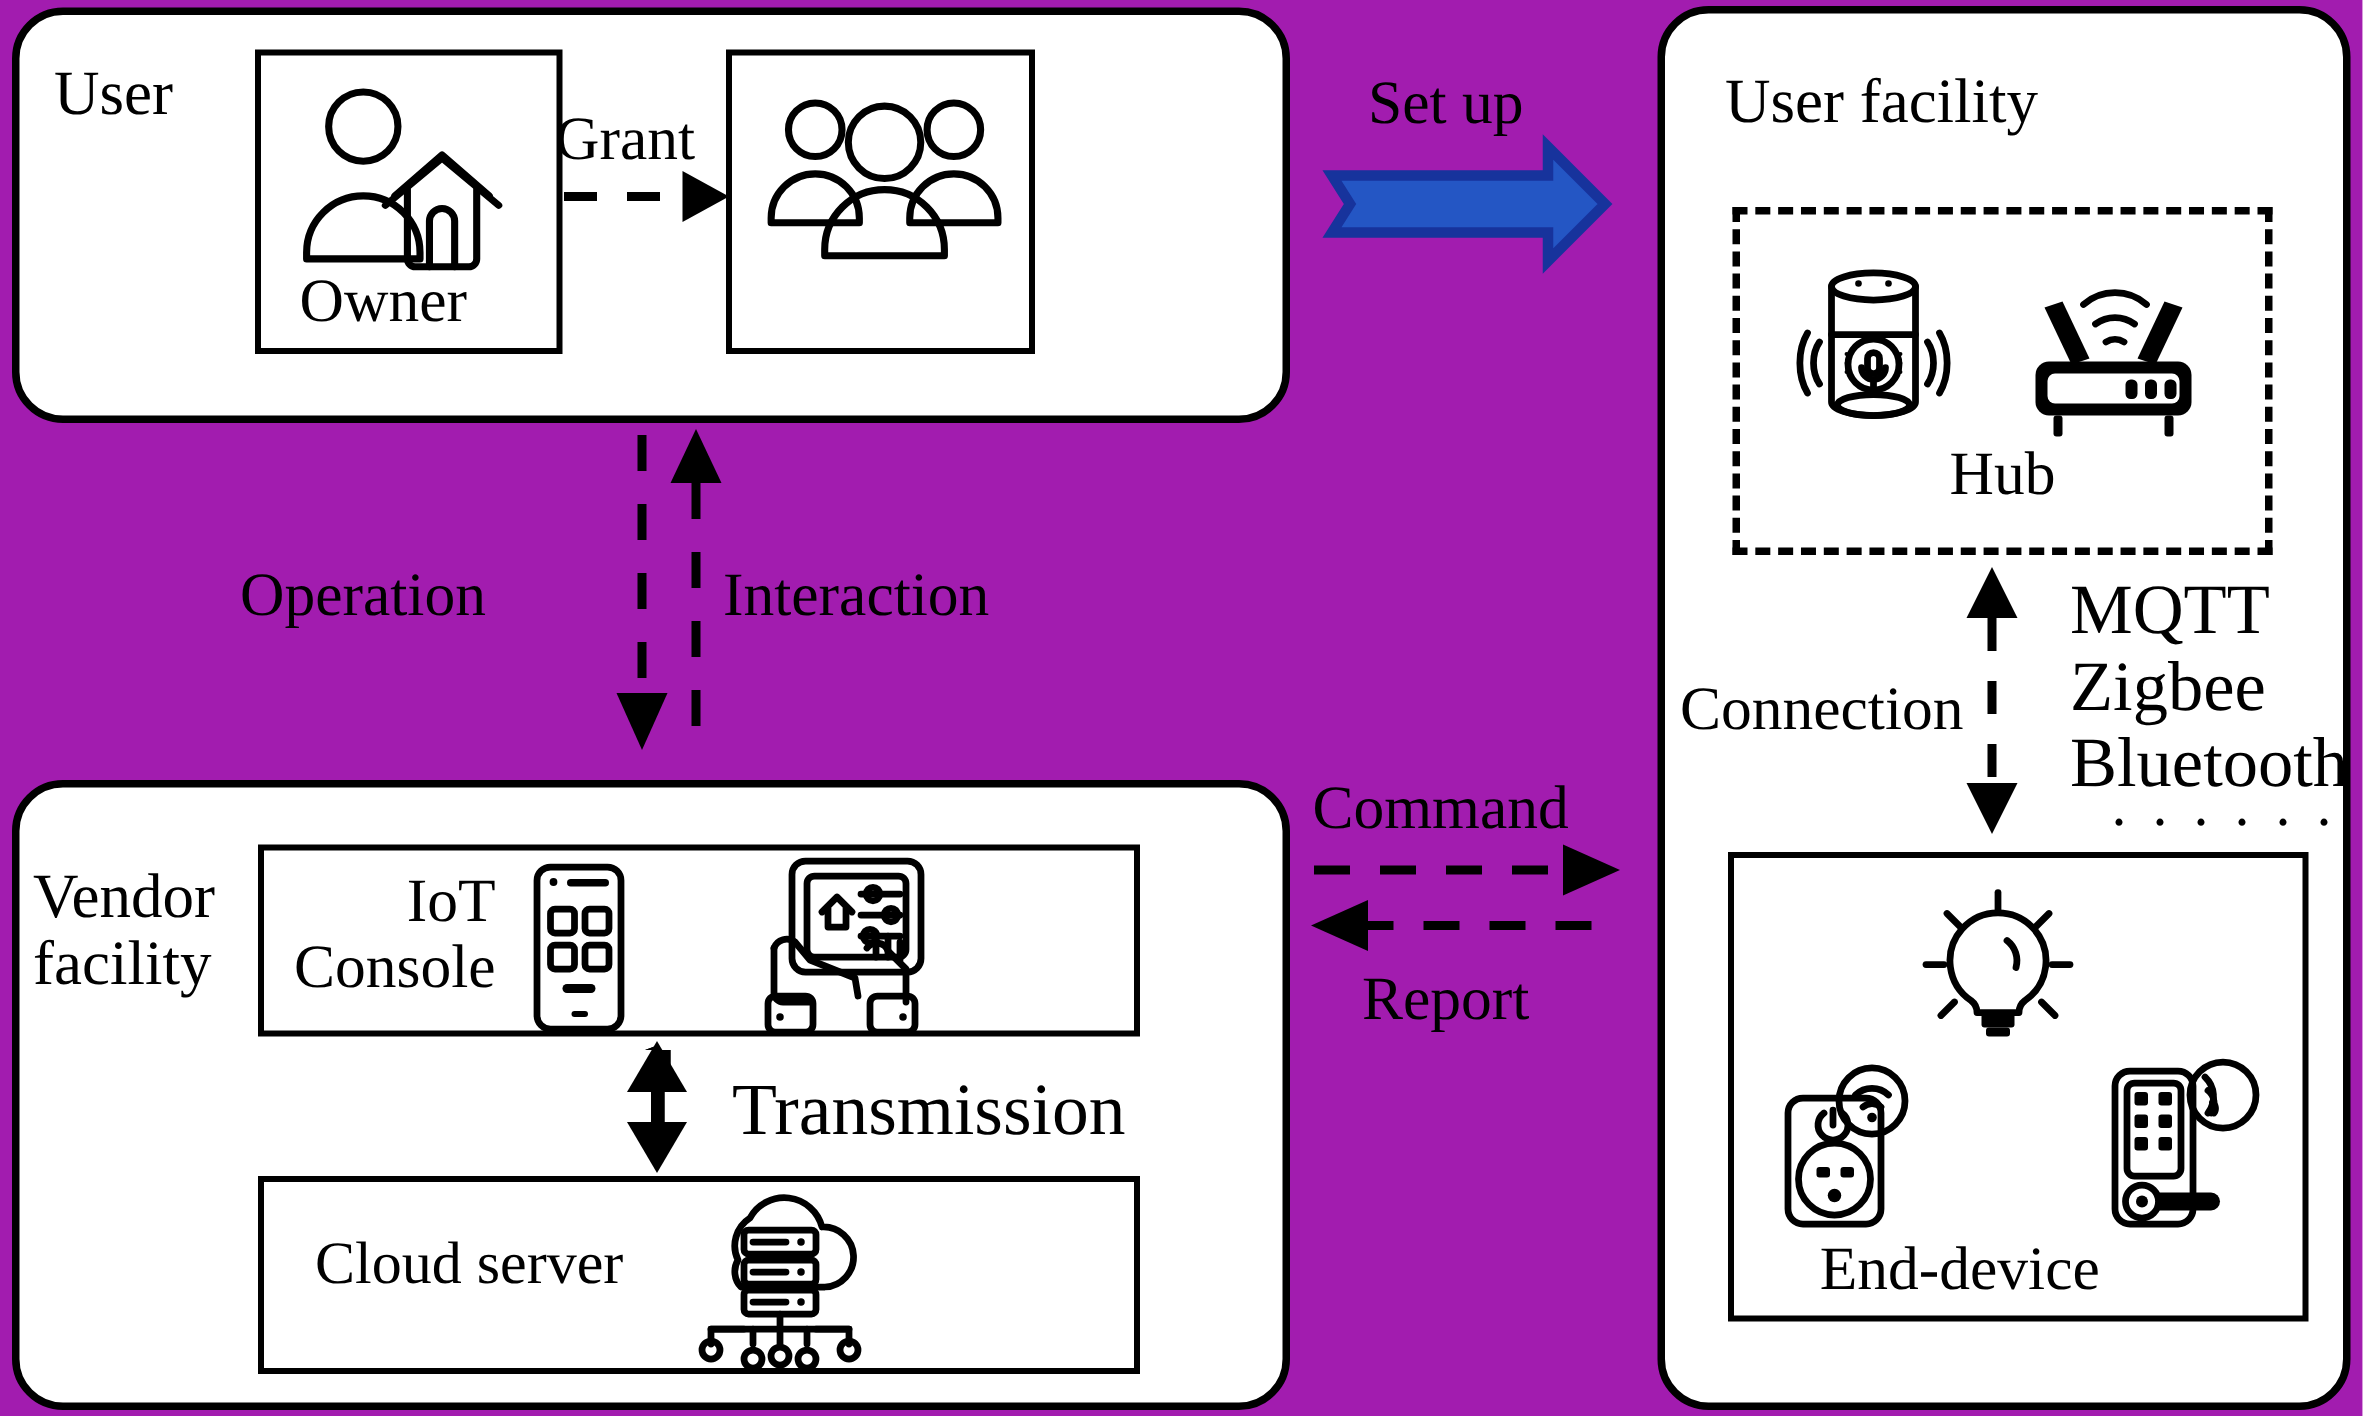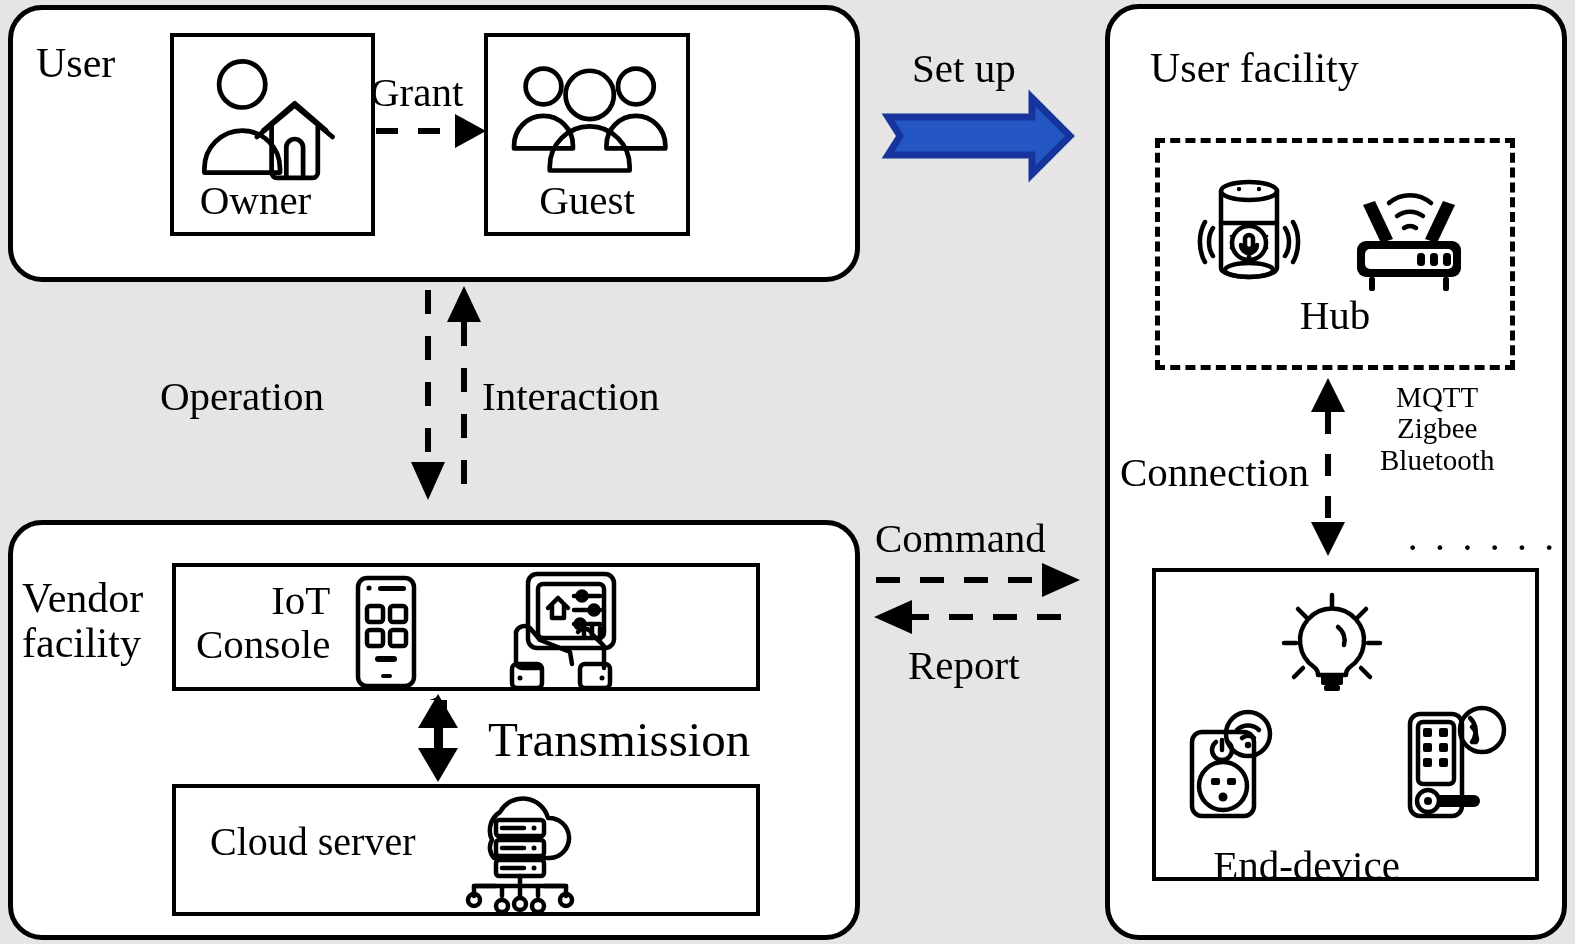--- a/index.html
+++ b/index.html
@@ -3,21 +3,21 @@
 <meta charset="utf-8">
 <style>
   html, body {
     margin: 0; padding: 0;
     background: #ffffff;
   }
   #root {
     position: relative;
     width: 1575px;
     height: 944px;
-    background: #e5e5e5;
+    background: #a21caf;
     font-family: "Liberation Serif", "DejaVu Serif", serif;
     color: #000000;
     overflow: hidden;
   }
 
   
   .zone {
     position: absolute;
     border: 5px solid #000;
     border-radius: 34px;
@@ -54,34 +54,34 @@
   .lbl-zone  { font-size: 42px; }
   .lbl-inner { font-size: 41px; }
 
   #lbl-user        { left: 36px;   top: 42px; }
   #lbl-vendor      { left: 22px;   top: 576px; font-size: 42px; line-height: 1.08; }
   #lbl-userfacility{ left: 1150px; top: 47px; }
 
   #lbl-owner { left: 170px; top: 180px; width: 171px; text-align: center; }
   #lbl-guest { left: 484px; top: 180px; width: 206px; text-align: center; }
   #lbl-hub   { left: 1155px; top: 295px; width: 360px; text-align: center; }
-  #lbl-enddevice { left: 1152px; top: 825px; width: 309px; text-align: center; margin-top: 20px; }
+  #lbl-enddevice { left: 1152px; top: 825px; width: 309px; text-align: center; }
 
   #lbl-iotconsole { left: 196px; top: 578px; font-size: 41px; line-height: 1.08; text-align: right; }
   #lbl-cloudserver{ left: 210px; top: 822px; font-size: 40px; }
 
   #lbl-grant      { left: 370px;  top: 72px;  font-size: 41px; }
   #lbl-setup      { left: 912px;  top: 48px;  font-size: 41px; }
   #lbl-operation  { left: 160px;  top: 376px; font-size: 41px; }
   #lbl-interaction{ left: 482px;  top: 376px; font-size: 41px; }
   #lbl-transmission{left: 488px;  top: 715px; font-size: 49px; }
   #lbl-command    { left: 875px;  top: 518px; font-size: 41px; text-align: center; }
   #lbl-report     { left: 908px;  top: 645px; font-size: 41px; }
   #lbl-connection { left: 1120px; top: 452px; font-size: 41px; }
-  #lbl-protocols  { left: 1380px; top: 382px; font-size: 29px; line-height: 1.08; text-align: center; }
+  #lbl-protocols  { left: 1380px; top: 382px; font-size: 47px; line-height: 1.08; text-align: left; }
   #lbl-ellipsis   { left: 1406px; top: 528px; font-size: 40px; letter-spacing: 2px; }
 
   
   svg.overlay {
     position: absolute; left: 0; top: 0;
     width: 1575px; height: 944px;
     pointer-events: none;
   }
   .ic { fill: none; stroke: #000; stroke-width: 4.5; stroke-linecap: round; stroke-linejoin: round; }
   .ic-f { fill: #000; stroke: none; }
@@ -313,21 +313,20 @@
   <div class="lbl lbl-zone" id="lbl-user">User</div>
 
   <div class="lbl" id="lbl-vendor">
     <div>Vendor</div>
     <div>facility</div>
   </div>
 
   <div class="lbl lbl-zone" id="lbl-userfacility">User facility</div>
 
   <div class="lbl lbl-inner" id="lbl-owner">Owner</div>
-  <div class="lbl lbl-inner" id="lbl-guest">Guest</div>
 
   <div class="lbl lbl-inner" id="lbl-hub">Hub</div>
   <div class="lbl lbl-inner" id="lbl-enddevice">End-device</div>
 
   <div class="lbl" id="lbl-iotconsole">
     <div>IoT</div>
     <div>Console</div>
   </div>
 
   <div class="lbl" id="lbl-cloudserver">Cloud server</div>

